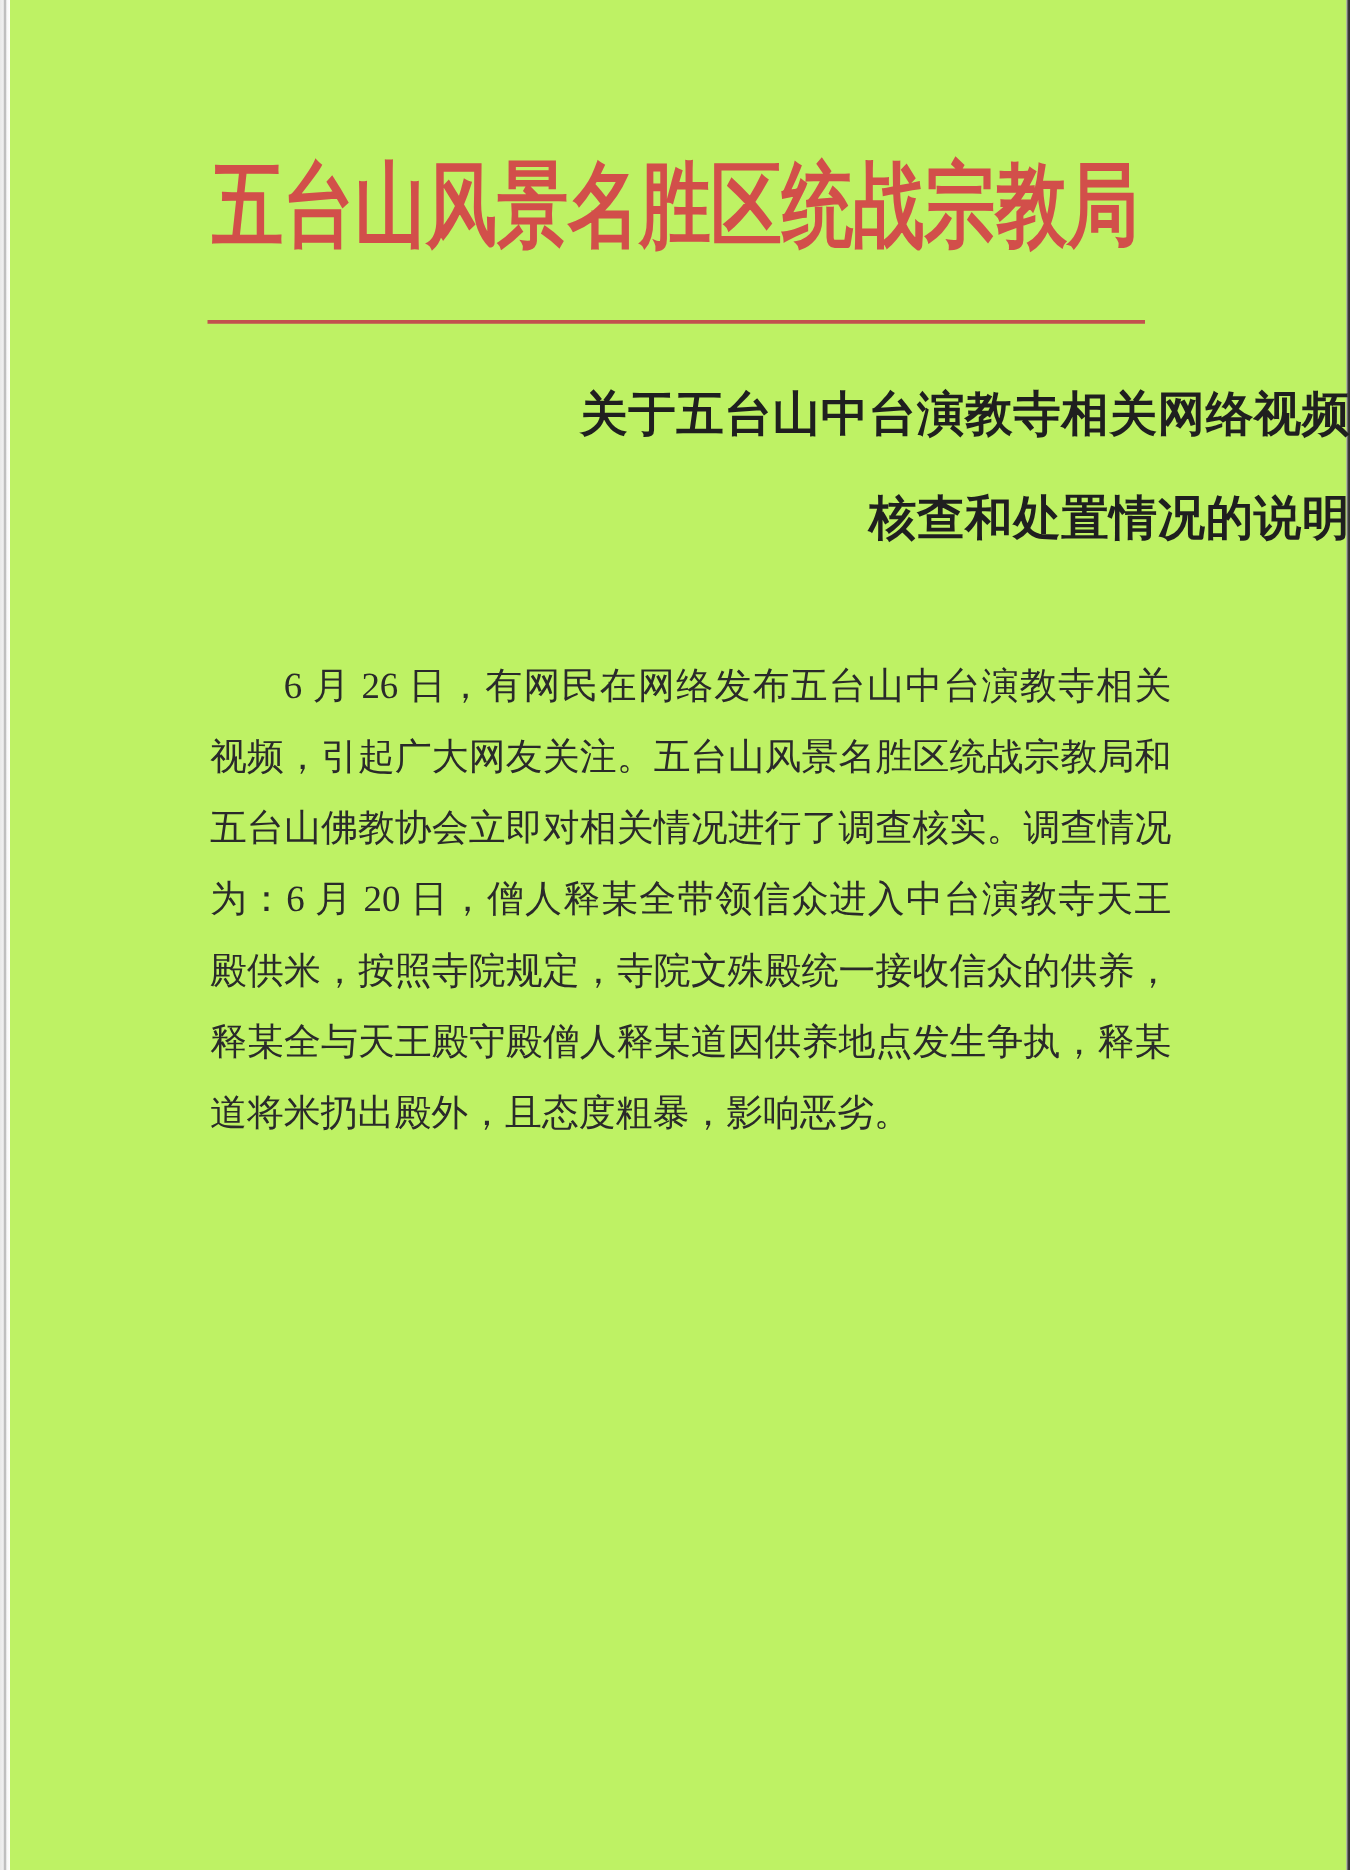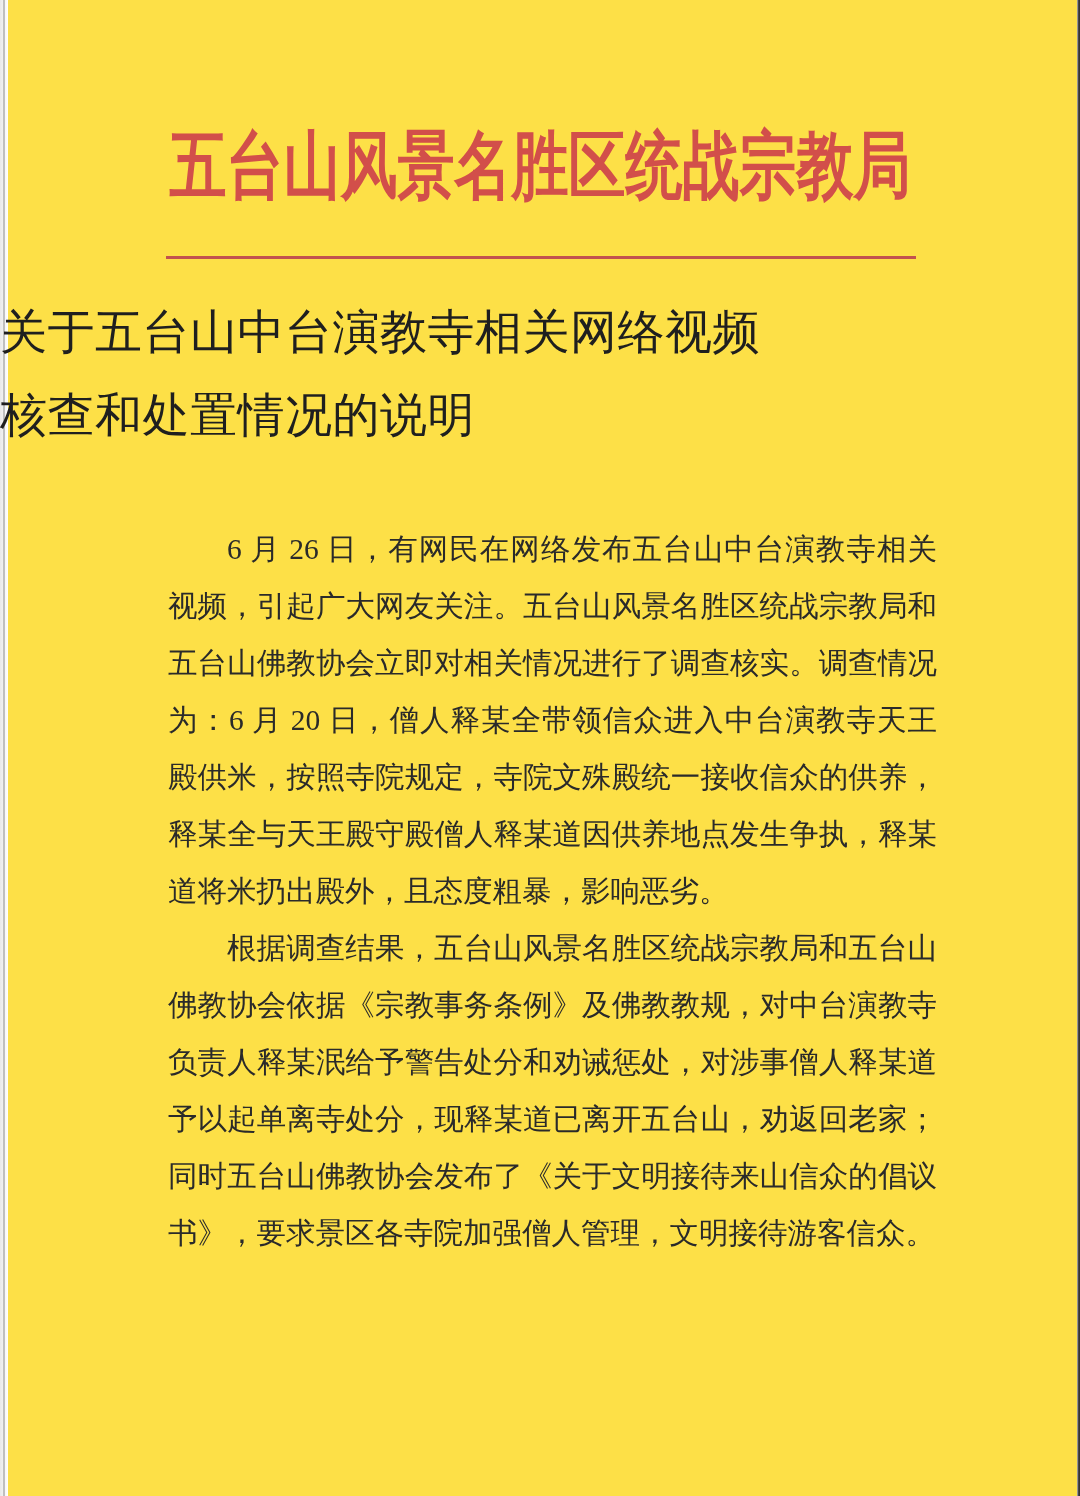--- a/index.html
+++ b/index.html
@@ -7,21 +7,21 @@
     --rule-red:#c2524e;
     --title-black:#1f1f1f;
     --body-black:#2a2a2a;
   }
   *{box-sizing:border-box;}
   html,body{margin:0;padding:0;background:#ffffff;}
   .scan-page{
     position:relative;
     width:1080px;
     height:1496px;
-    background:#fde047;
+    background:#bef264;
     overflow:hidden;
     font-family:"Liberation Serif","DejaVu Serif",serif;
   }
   
   .edge-left{
     position:absolute;left:0;top:0;width:8px;height:100%;
     background:linear-gradient(to right,#e9e9e9 0,#ffffff 100%);
   }
   .edge-left-line{
     position:absolute;left:3px;top:0;width:2px;height:100%;
@@ -39,22 +39,22 @@
     transform:scaleY(1.3);transform-origin:50% 35px;
     letter-spacing:0px;white-space:nowrap;
   }
   .red-rule{
     position:absolute;left:166px;top:256px;width:750px;height:3px;
     background:var(--rule-red);
   }
   
   .doc-title{
     position:absolute;left:0;top:291px;width:100%;
-    text-align:left;color:var(--title-black);
-    font-size:47px;font-weight:normal;line-height:83px;
+    text-align:right;color:var(--title-black);
+    font-size:38px;font-weight:bold;line-height:83px;
     letter-spacing:0.5px;
   }
   
   .doc-body{
     position:absolute;left:168px;top:521px;width:769px;
     color:var(--body-black);
     font-size:29.5px;line-height:57px;
     text-align:justify;
   }
   .doc-body p{
@@ -75,16 +75,15 @@
 
   <div class="red-rule"></div>
 
   <div class="doc-title">
     <div>关于五台山中台演教寺相关网络视频</div>
     <div>核查和处置情况的说明</div>
   </div>
 
   <div class="doc-body">
     <p>6 月 26 日，有网民在网络发布五台山中台演教寺相关视频，引起广大网友关注。五台山风景名胜区统战宗教局和五台山佛教协会立即对相关情况进行了调查核实。调查情况为：6 月 20 日，僧人释某全带领信众进入中台演教寺天王殿供米，按照寺院规定，寺院文殊殿统一接收信众的供养，释某全与天王殿守殿僧人释某道因供养地点发生争执，释某道将米扔出殿外，且态度粗暴，影响恶劣。</p>
-    <p>根据调查结果，五台山风景名胜区统战宗教局和五台山佛教协会依据《宗教事务条例》及佛教教规，对中台演教寺负责人释某泯给予警告处分和劝诫惩处，对涉事僧人释某道予以起单离寺处分，现释某道已离开五台山，劝返回老家；同时五台山佛教协会发布了《关于文明接待来山信众的倡议书》，要求景区各寺院加强僧人管理，文明接待游客信众。</p>
   </div>
 
 </div>
 
 </body></html>

